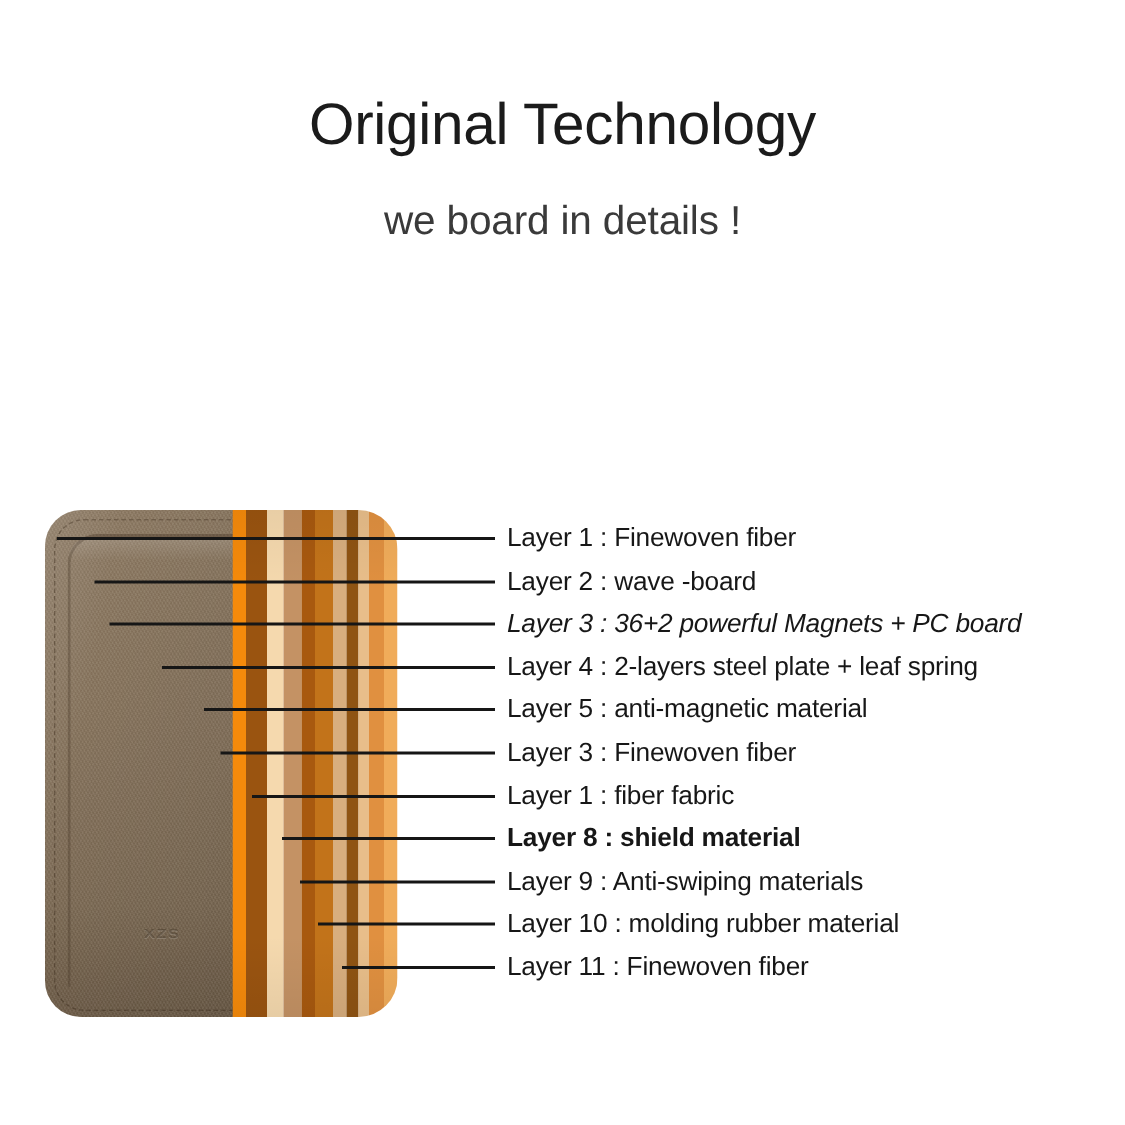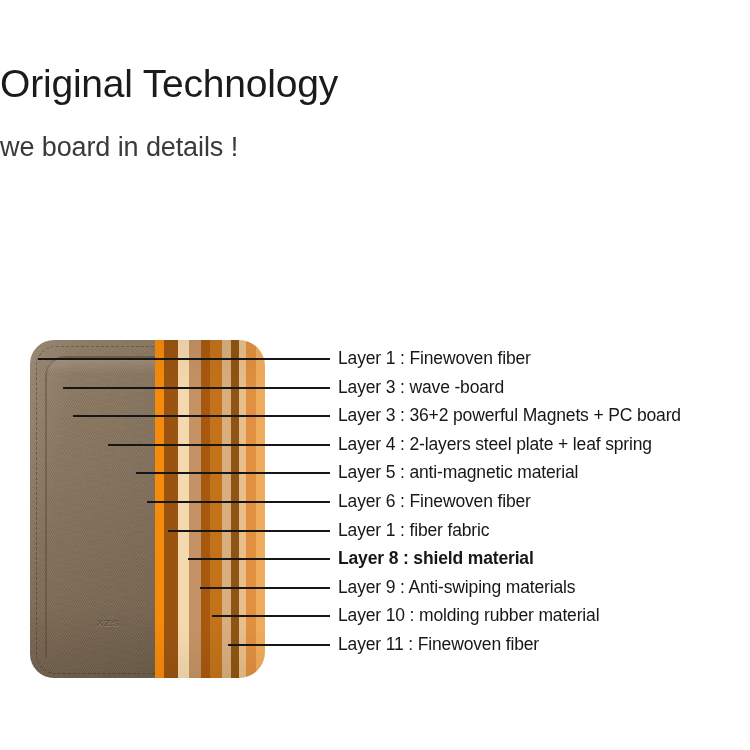--- a/index.html
+++ b/index.html
@@ -15,20 +15,21 @@
     font-family: "Liberation Sans", sans-serif;
     -webkit-font-smoothing: antialiased;
   }
 
   
   .header {
     position: absolute;
     left: 0;
     top: 0;
     width: 750px;
+    text-align: center;
   }
   .title {
     margin: 0;
     padding-top: 62px;
     font-size: 39px;
     font-weight: 400;
     color: #1b1b1b;
     letter-spacing: -0.2px;
     line-height: 1.15;
   }
@@ -211,24 +212,24 @@
       <div class="leader" style="left: 147px; top: 501px; width: 183px;"></div>
       <div class="leader" style="left: 168px; top: 529.6px; width: 162px;"></div>
       <div class="leader" style="left: 188px; top: 558.2px; width: 142px;"></div>
       <div class="leader" style="left: 200px; top: 586.8px; width: 130px;"></div>
       <div class="leader" style="left: 212px; top: 615.4px; width: 118px;"></div>
       <div class="leader" style="left: 228px; top: 644px; width: 102px;"></div>
     </div>
 
   <div class="labels" id="labels">
       <div class="label" style="top: 8px;">Layer 1 : Finewoven fiber</div>
-      <div class="label" style="top: 36.6px;">Layer 3 : wave -board</div>
-      <div class="label" style="top: 65.2px;">Layer 3 : 36+2 powerful Magnets + PC board</div>
+      <div class="label" style="top: 36.6px;">Layer 2 : wave -board</div>
+      <div class="label" style="top: 65.2px; font-style: italic;">Layer 3 : 36+2 powerful Magnets + PC board</div>
       <div class="label" style="top: 93.8px;">Layer 4 : 2-layers steel plate + leaf spring</div>
       <div class="label" style="top: 122.4px;">Layer 5 : anti-magnetic material</div>
-      <div class="label" style="top: 151px;">Layer 6 : Finewoven fiber</div>
+      <div class="label" style="top: 151px;">Layer 3 : Finewoven fiber</div>
       <div class="label" style="top: 179.6px;">Layer 1 : fiber fabric</div>
       <div class="label" style="top: 208.2px; font-weight: bold;">Layer 8 : shield material</div>
       <div class="label" style="top: 236.8px; text-align: right;">Layer 9 : Anti-swiping materials</div>
       <div class="label" style="top: 265.4px; text-align: right;">Layer 10 : molding rubber material</div>
       <div class="label" style="top: 294px; text-align: center;">Layer 11 : Finewoven fiber</div>
     </div>
 </div>
 
 </body></html>

